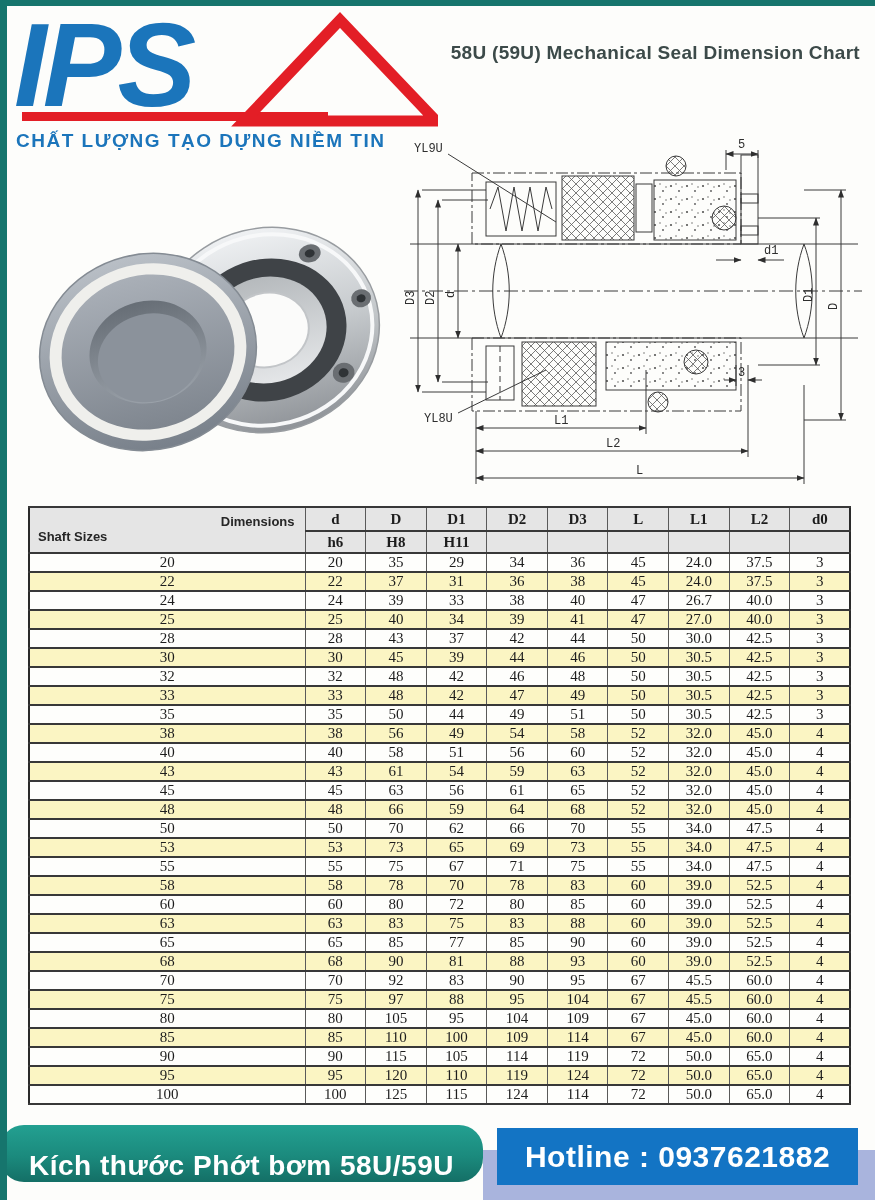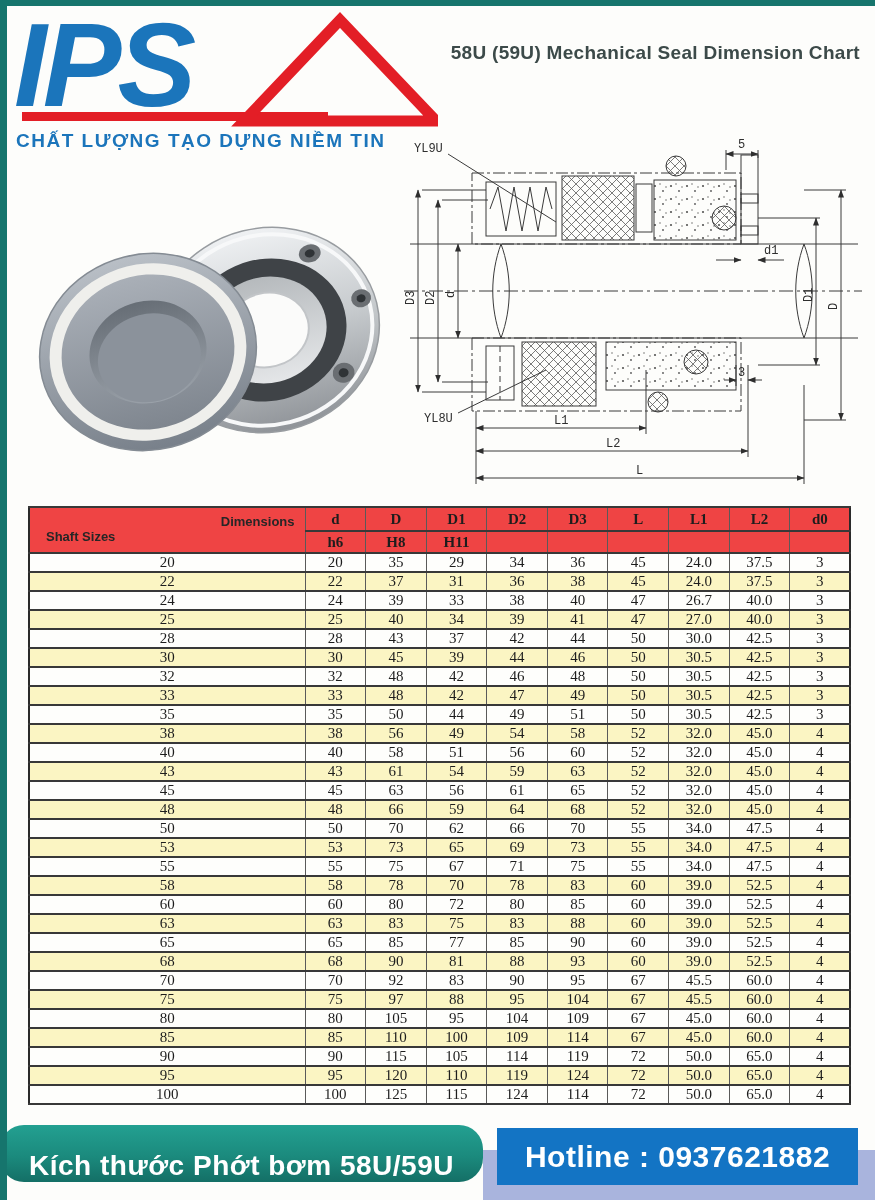--- a/index.html
+++ b/index.html
@@ -33,30 +33,30 @@
   table.dim{
     border-collapse:collapse;table-layout:fixed;width:822px;
     font-family:"Liberation Serif",serif;font-size:15px;color:#1d1d1d;text-align:center;
     border:2px solid #2a2a2a;
   }
   table.dim th,table.dim td{
     border-left:1px solid #5a5a5a;border-right:1px solid #5a5a5a;
     border-top:2px solid #383838;border-bottom:2px solid #383838;
     padding:0;height:17px;line-height:17px;overflow:hidden;
   }
-  table.dim thead th{background:#ef4444;height:22px;line-height:22px;font-weight:bold;}
+  table.dim thead th{background:#e5e5e5;height:22px;line-height:22px;font-weight:bold;}
   table.dim thead .tol-row th{height:20px;line-height:20px;}
   table.dim tbody tr:nth-child(even) td{background:#fbf5c3;}
   table.dim tbody tr:nth-child(odd) td{background:#fefefc;}
   .corner{
     position:relative;background:#fbf5c3;
     background-image:linear-gradient(to bottom right,transparent calc(50% - 1px),#3a3a3a calc(50% - 1px),#3a3a3a calc(50% + 1px),transparent calc(50% + 1px));
   }
   .corner .c-top{position:absolute;right:10px;top:3px;font-family:"Liberation Sans",sans-serif;font-size:13px;font-weight:bold;color:#262626;}
-  .corner .c-bot{position:absolute;left:16px;bottom:4px;font-family:"Liberation Sans",sans-serif;font-size:13px;font-weight:bold;color:#262626;text-align:right;}
+  .corner .c-bot{position:absolute;left:8px;bottom:4px;font-family:"Liberation Sans",sans-serif;font-size:13px;font-weight:bold;color:#262626;text-align:right;}
 
   
   .footer-left{
     position:absolute;left:0;top:1125px;width:483px;height:57px;
     background:linear-gradient(180deg,#23a091 0%,#1b8a7d 55%,#146f66 100%);
     display:flex;align-items:flex-end;justify-content:center;z-index:40;border-radius:24px;
   }
   .footer-left .txt{color:#ffffff;font-size:28px;font-weight:bold;letter-spacing:.5px;}
   .footer-lavender{position:absolute;left:483px;top:1150px;width:392px;height:50px;background:#a9b4dd;z-index:30;}
   .footer-blue{

